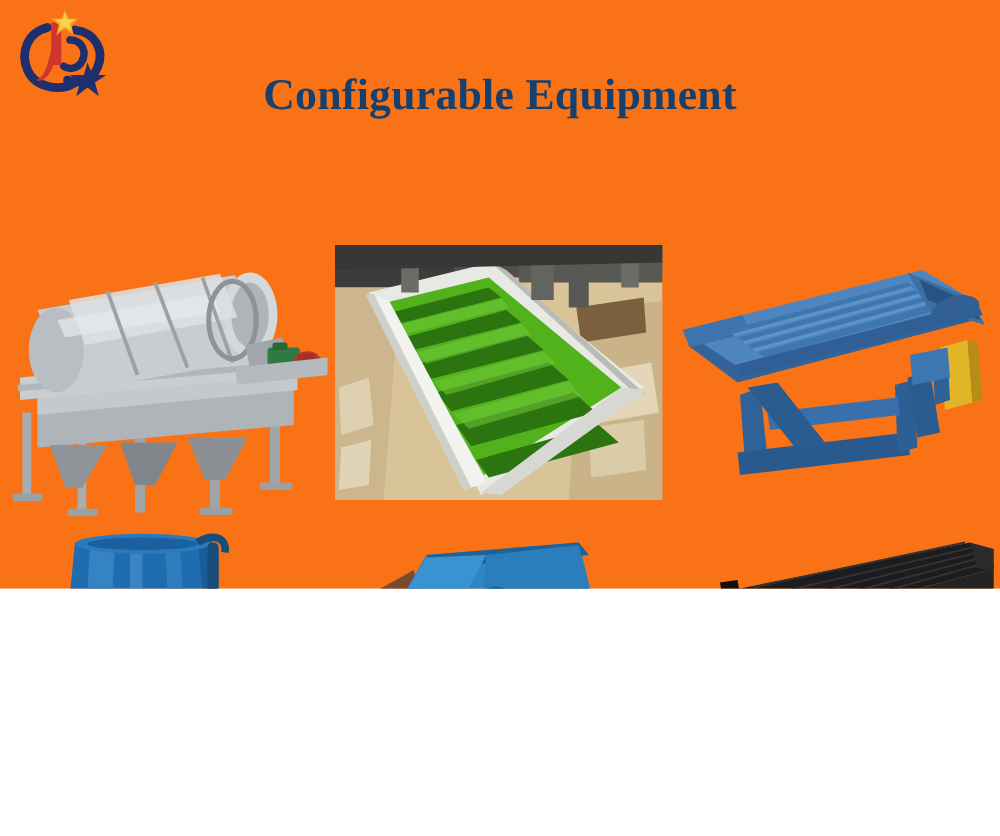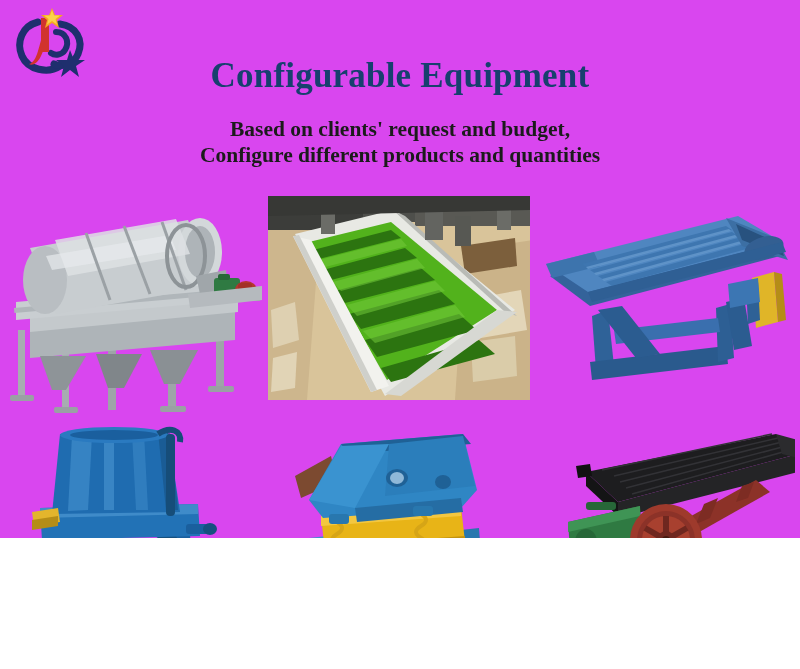--- a/index.html
+++ b/index.html
@@ -7,22 +7,22 @@
     margin: 0;
     padding: 0;
     background: #ffffff;
   }
   body {
     font-family: "Liberation Sans", sans-serif;
   }
   #page {
     position: relative;
     width: 800px;
-    height: 538px;
-    background: #d946ef;
+    height: 471px;
+    background: #f97316;
     overflow: hidden;
   }
 
   
   .logo {
     position: absolute;
     left: 8px;
     top: 6px;
     width: 86px;
     height: 78px;
@@ -110,24 +110,20 @@
       <rect x="33" y="12" width="8" height="34" fill="#d1332e"></rect>
 
       <path d="M62 44 L66 54 L77 54 L68 60 L71 71 L62 64 L53 71 L56 60 L48 54 L59 54 Z" fill="#1f2f6e"></path>
 
       <path d="M44 2 L47 9 L55 9 L49 14 L51 22 L44 17 L37 22 L39 14 L33 9 L41 9 Z" fill="#f5a623"></path>
       <path d="M44 4 L46 9.5 L52 9.5 L47.5 13 L49 18.5 L44 15 L39 18.5 L40.5 13 L36 9.5 L42 9.5 Z" fill="#fbd24a"></path>
     </svg>
   </div>
 
   <div class="title">Configurable Equipment</div>
-  <div class="subtitle">
-    <span class="line">Based on clients' request and budget,</span>
-    <span class="line">Configure different products and quantities</span>
-  </div>
 
   <div class="card" style="left:0px; top:190px;">
     <div class="art">
       <svg viewBox="0 0 265 230" width="265" height="230">
 
         <rect x="18" y="140" width="7" height="70" fill="#a7adb1"></rect>
         <rect x="10" y="205" width="24" height="6" rx="2" fill="#9aa0a4"></rect>
         <rect x="62" y="150" width="7" height="72" fill="#a7adb1"></rect>
         <rect x="54" y="217" width="24" height="6" rx="2" fill="#9aa0a4"></rect>
         <rect x="108" y="158" width="8" height="62" fill="#9ea4a8"></rect>

